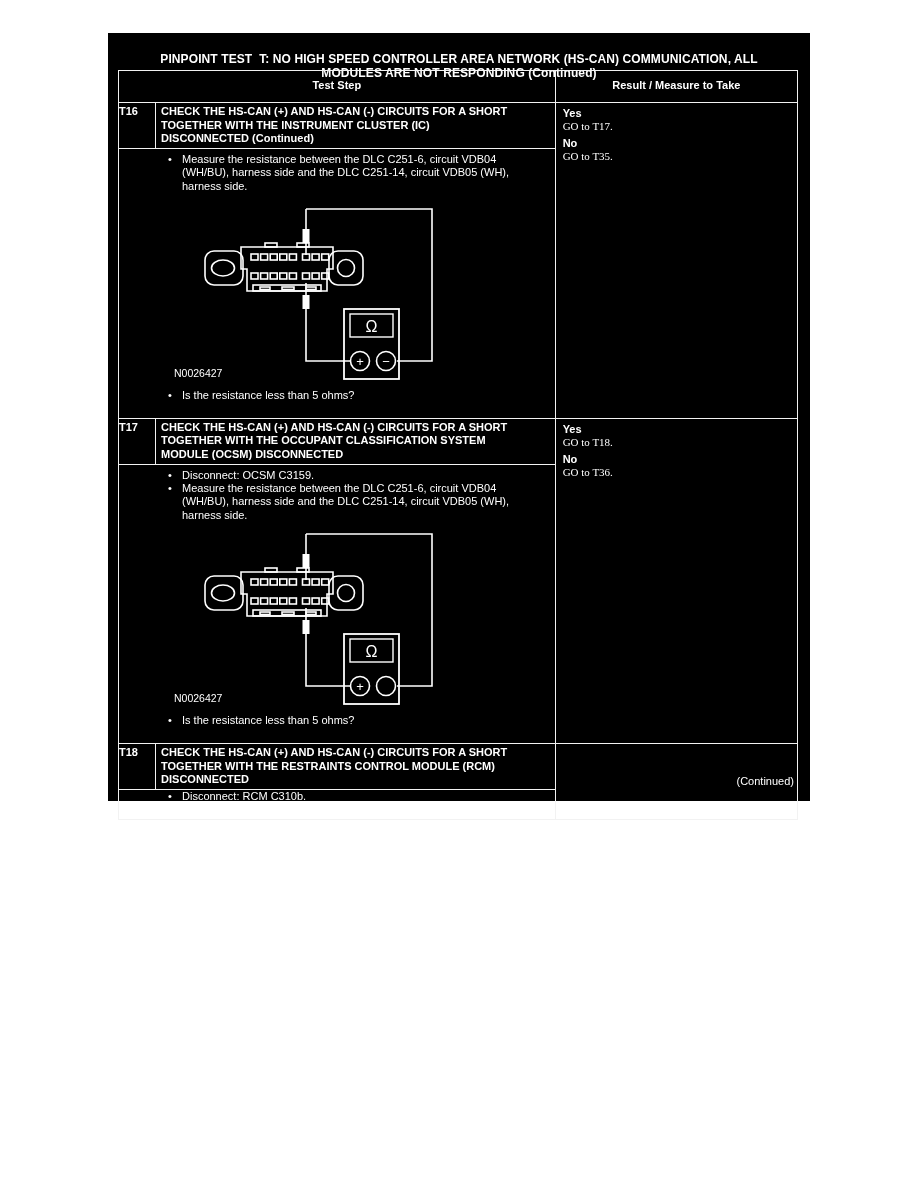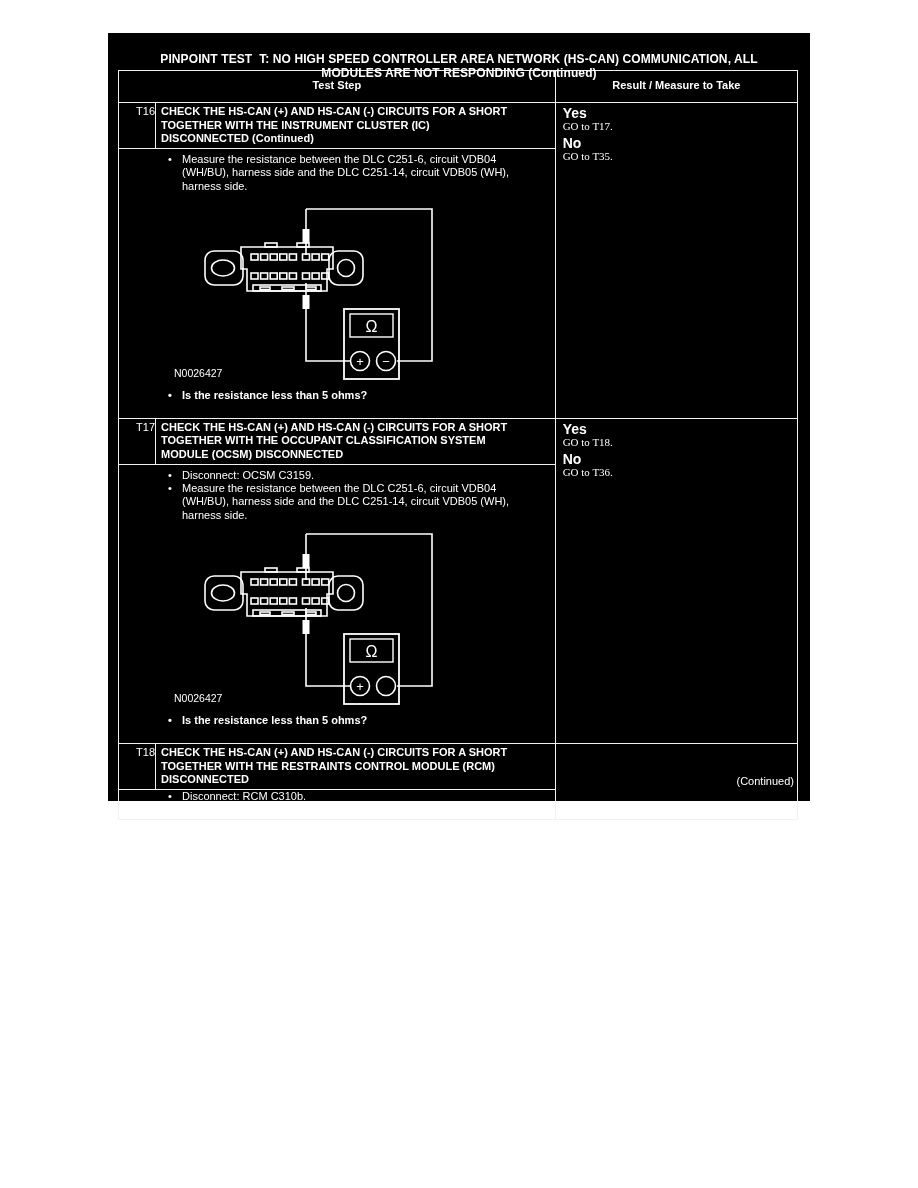--- a/index.html
+++ b/index.html
@@ -9,38 +9,38 @@
   .panel { position:absolute; left:108px; top:33px; width:702px; height:768px; background:#000; color:#fff; }
 
   .panel-title { padding-top:20px; text-align:center; font-weight:bold; font-size:12px; line-height:13.5px; letter-spacing:0.1px; }
   .panel-title .t-line { white-space:pre-wrap; }
 
   table.ppt { position:absolute; left:10px; top:37px; border-collapse:collapse; table-layout:fixed; width:680px; }
   table.ppt td, table.ppt th { border:1px solid #f2f2f2; color:#fff; vertical-align:top; font-size:11px; }
 
   th.col-head { font-weight:bold; text-align:center; height:32px; vertical-align:middle; padding:8px; font-size:11px; }
 
-  td.tnum { font-weight:normal; text-align:right; padding-top:2px; font-size:11px; }
+  td.tnum { font-weight:bold; text-align:left; padding-top:2px; font-size:11px; }
   td.ttitle { font-weight:bold; padding:2px 4px 0 5px; line-height:13.5px; }
   td.ttitle .w { width:352px; }
 
   td.tbody-cell { padding:4px 0 16px 0; }
   ul.steps { list-style:none; margin:0 0 0 48px; }
   ul.steps li { position:relative; padding-left:15px; width:360px; line-height:13.3px; }
   ul.steps li::before { content:"•"; position:absolute; left:1px; top:0; }
-  .question { position:relative; margin:4px 0 0 48px; padding-left:15px; font-weight:bold; line-height:13px; }
+  .question { position:relative; margin:4px 0 0 48px; padding-left:15px; font-weight:normal; line-height:13px; }
   .question::before { content:"•"; position:absolute; left:1px; top:0; }
 
   .figure-wrap { margin:14px 0 0 30px; width:320px; height:178px; }
   .figure-wrap.second { margin-top:10px; }
   .figure-wrap svg { display:block; }
 
   td.result-cell { vertical-align:bottom; padding:0 6px 3px 7px; }
   .res-group { margin-top:4px; }
-  .res-label { font-weight:bold; font-size:14px; line-height:13px; }
+  .res-label { font-weight:bold; font-size:11px; line-height:13px; }
   .res-action { font-size:11px; line-height:13px;font-family:Liberation Serif, serif; }
 
   .continued { position:absolute; right:16px; top:742px; font-size:11px; color:#fff; }
 
   svg text { font-family:"Liberation Sans", sans-serif; fill:#fff; }
 </style>
 </head>
 <body>
 
 <div class="page">

